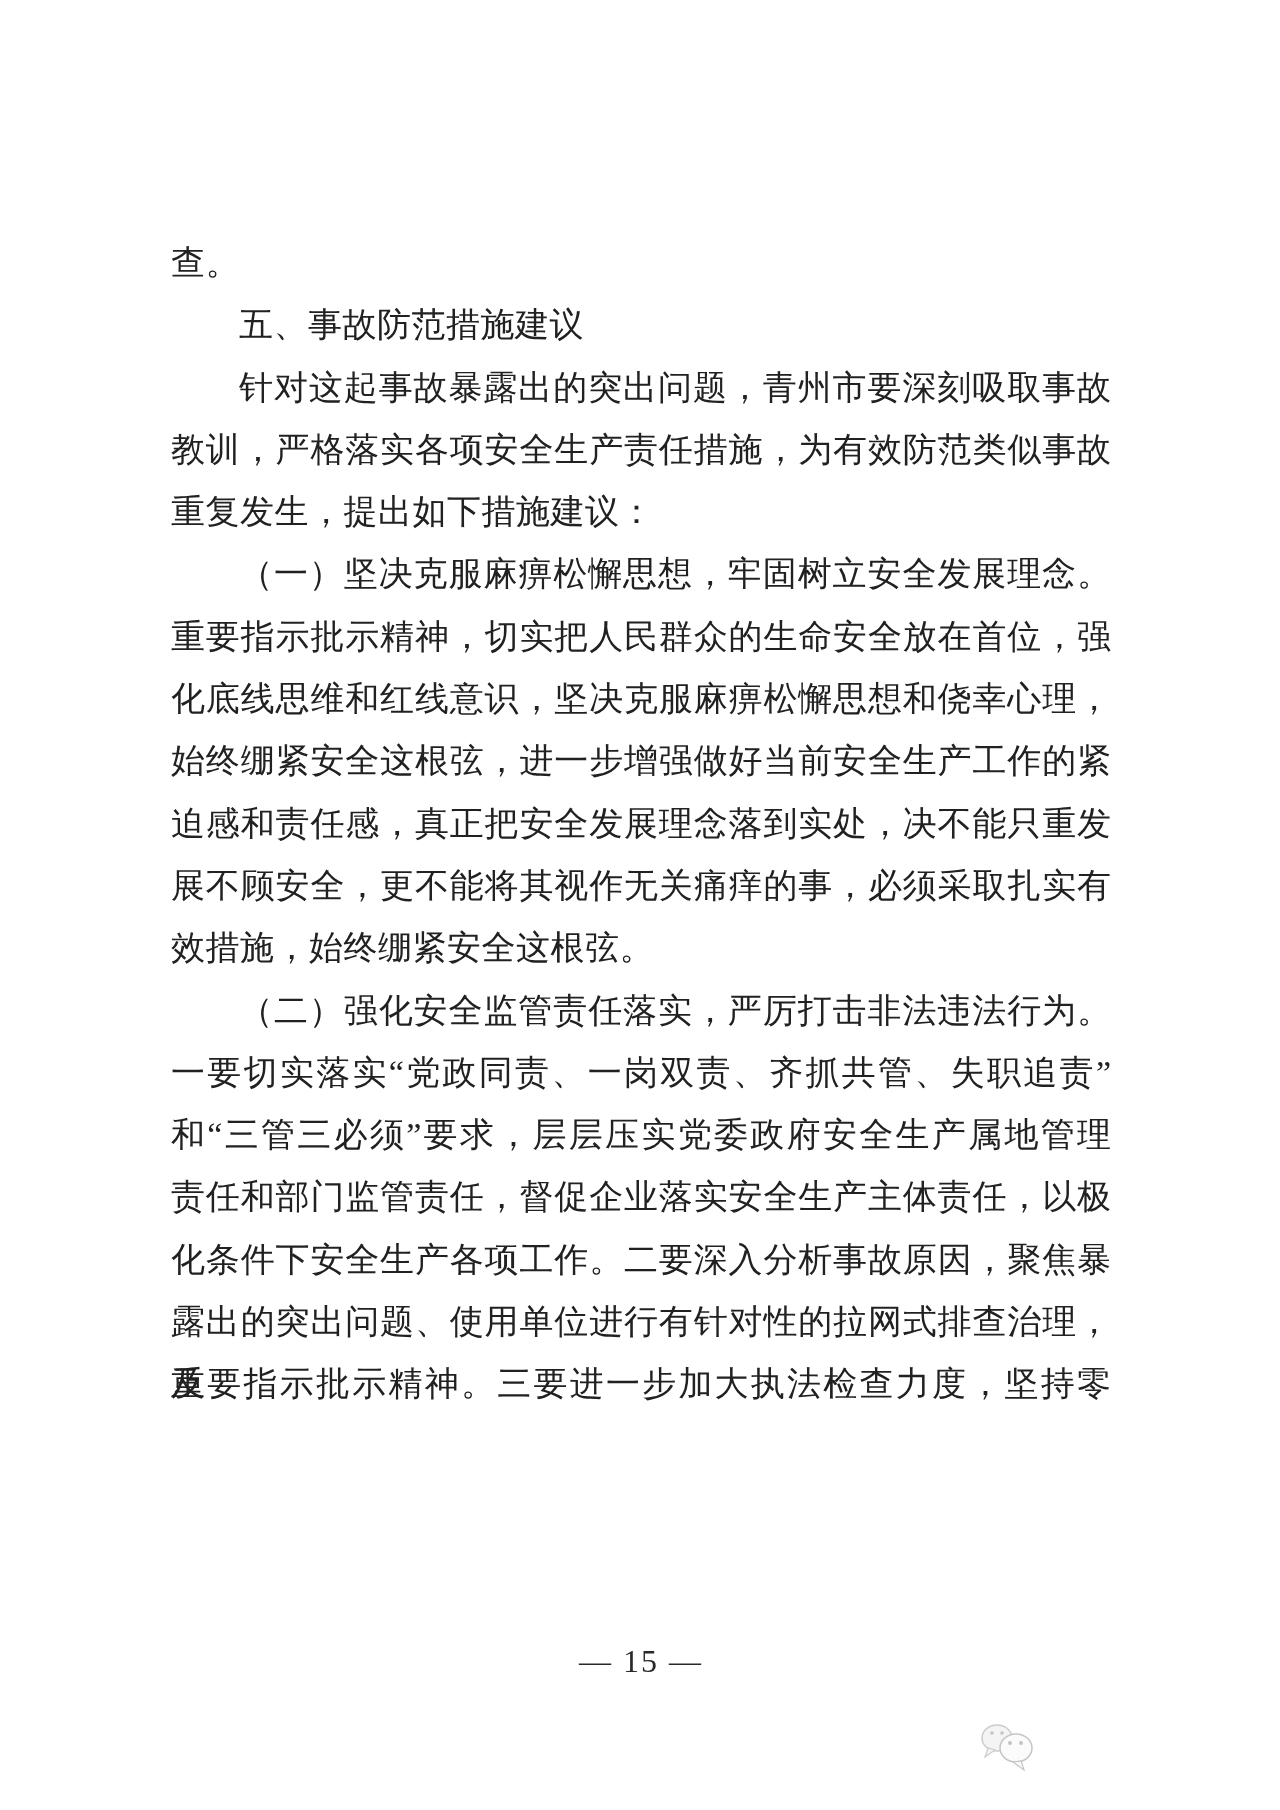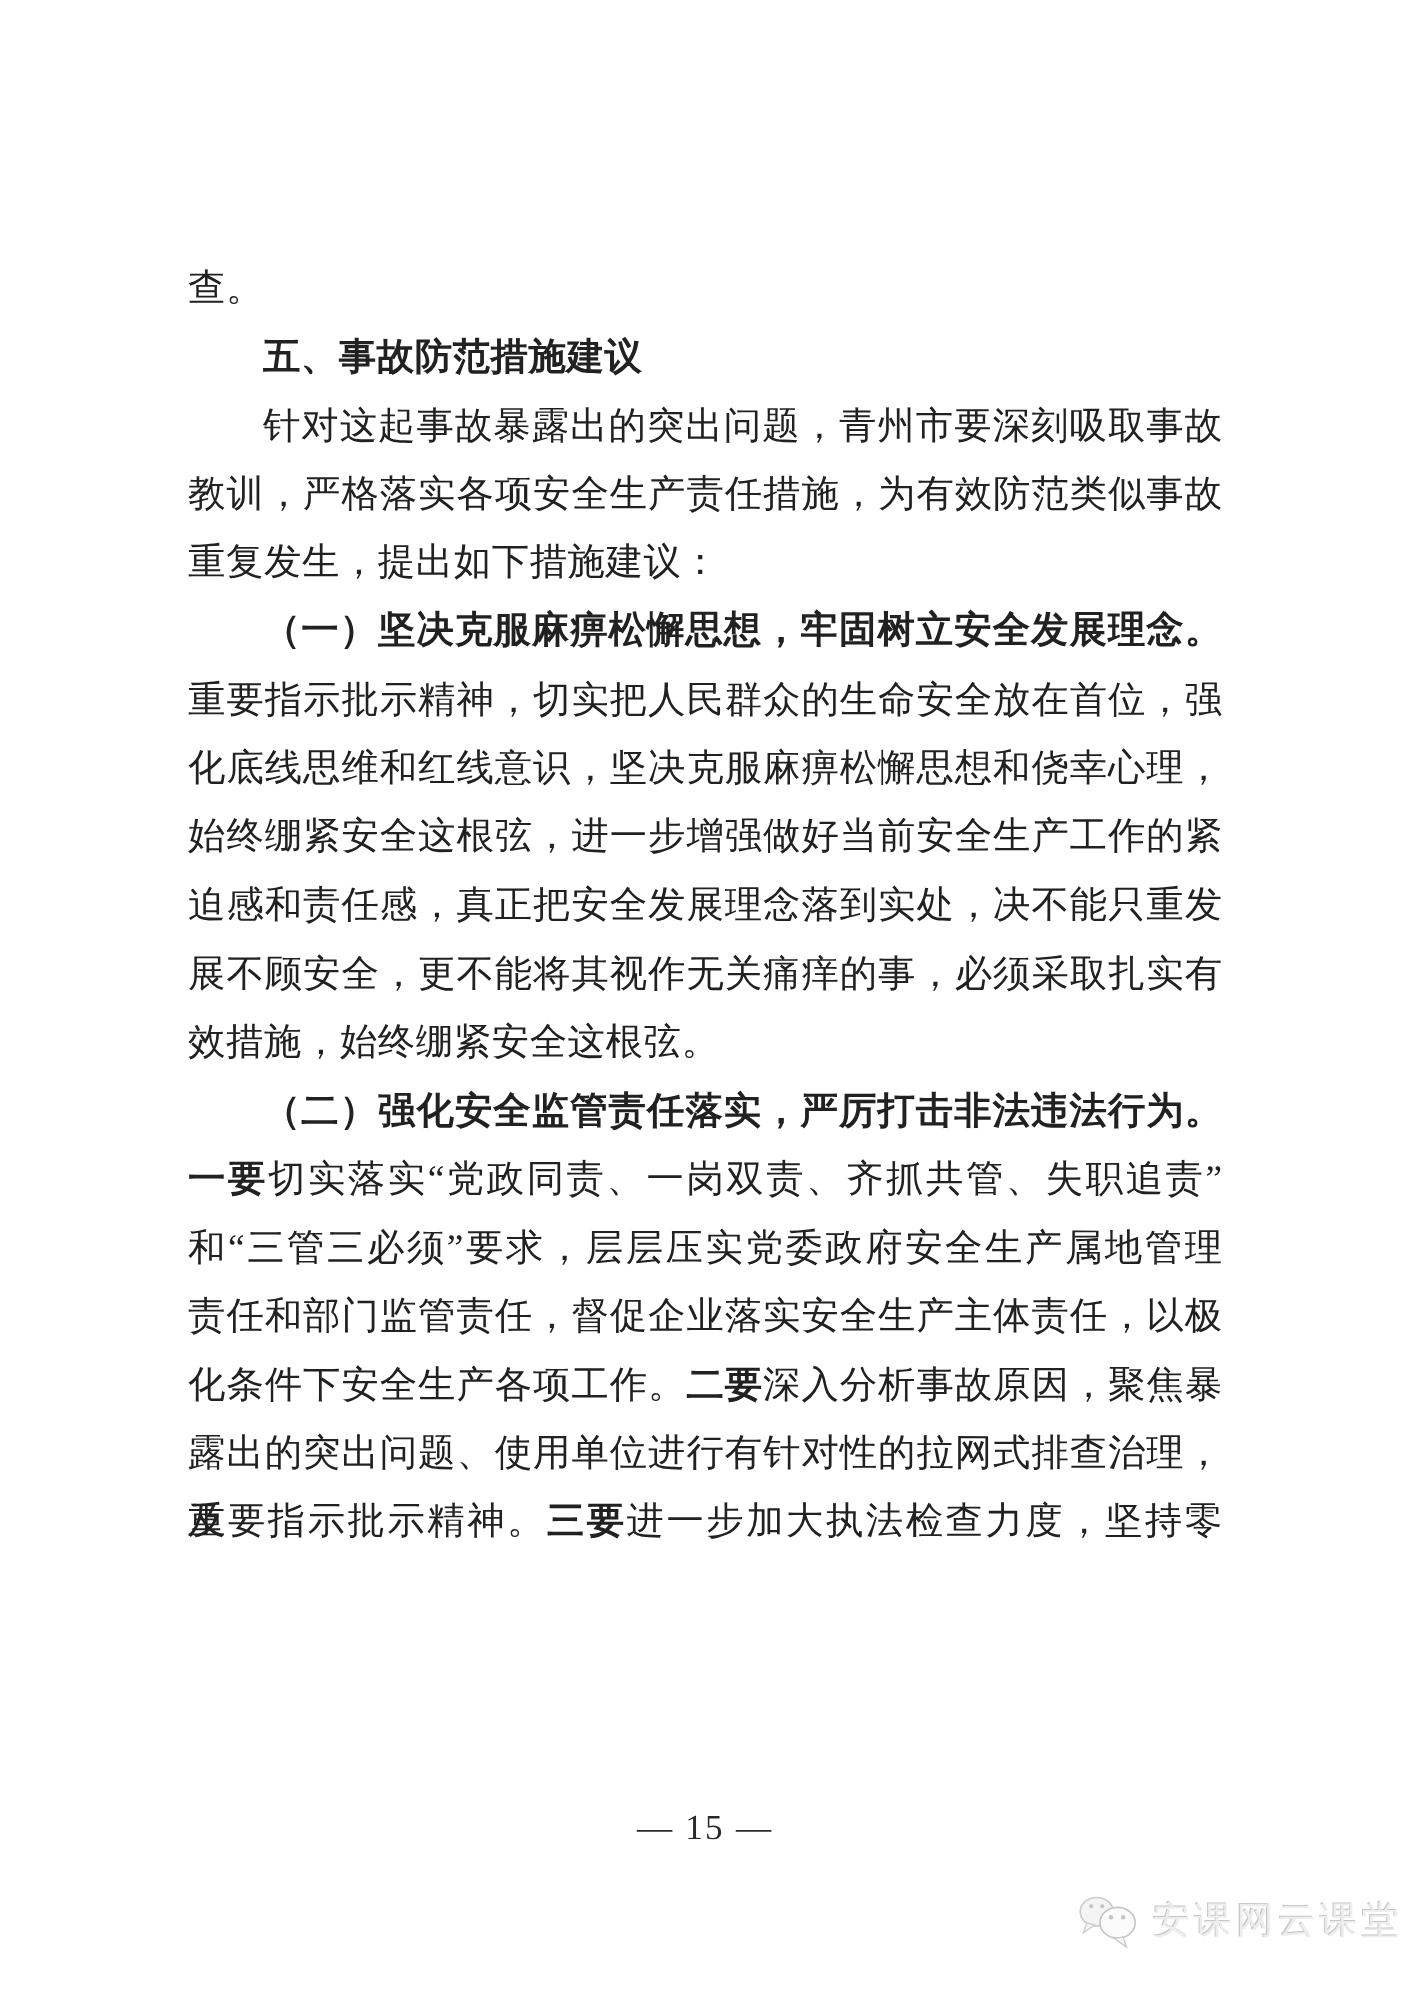--- a/index.html
+++ b/index.html
@@ -28,21 +28,21 @@
     letter-spacing: 0.5px;
   }
   .line.justify {
     white-space: normal;
     text-align: justify;
     text-align-last: justify;
     text-justify: inter-character;
     letter-spacing: 0;
   }
   .line.indent { padding-left: 68px; }
-  .line .bold { font-weight: 700; }
+  .line .bold { font-weight: 400; }
   .page-number {
     position: absolute;
     left: 171px; top: 1645px;
     width: 940px;
     text-align: center;
     font-size: 32px;
     line-height: 32px;
     color: #2a2a2a;
     letter-spacing: 2px;
   }
@@ -100,16 +100,15 @@
         <path d="M10 30 L7 39 L17 32 Z" fill="#f4f4f4" stroke="#cccccc" stroke-width="1.2"></path>
         <circle cx="14" cy="15" r="1.8" fill="#c4c4c4"></circle>
         <circle cx="24" cy="15" r="1.8" fill="#c4c4c4"></circle>
 
         <ellipse cx="38" cy="30" rx="16" ry="14" fill="#fbfbfb" stroke="#c6c6c6" stroke-width="1.5"></ellipse>
         <path d="M43 43 L46 52 L35 44 Z" fill="#fbfbfb" stroke="#c6c6c6" stroke-width="1.2"></path>
         <circle cx="32" cy="25" r="2" fill="#c4c4c4"></circle>
         <circle cx="43" cy="25" r="2" fill="#c4c4c4"></circle>
       </svg>
     </span>
-    <span class="watermark-label">安课网云课堂</span>
   </div>
 
 </div>
 
 </body></html>

